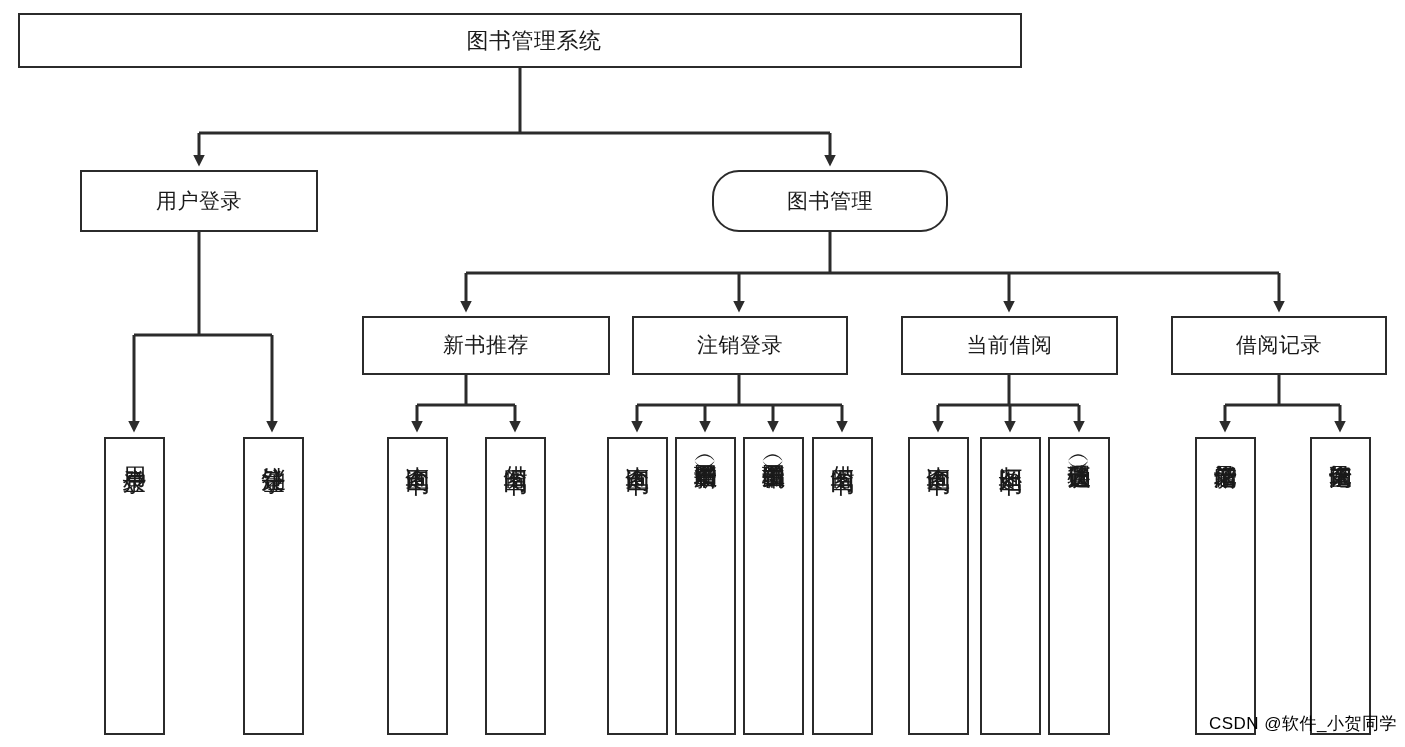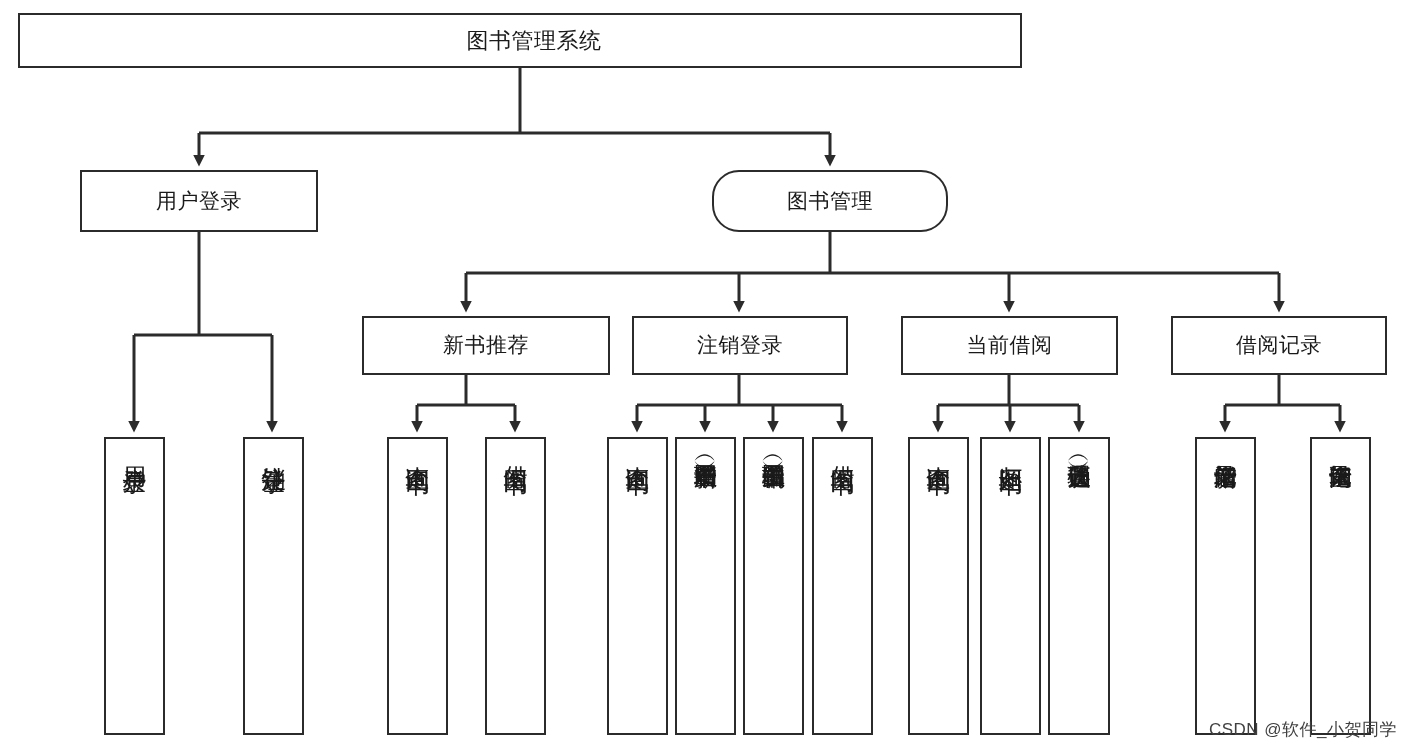--- a/index.html
+++ b/index.html
@@ -63,23 +63,23 @@
     letter-spacing: 2px;
     white-space: nowrap;
   }
   .node.v.tall .lbl {
     font-size: 23px;
     letter-spacing: 0px;
   }
   #watermark {
     position: absolute;
     right: 8px;
-    bottom: 6px;
+    bottom: 12px;
     font-size: 17px;
-    color: #404040;
+    color: #000000;
     letter-spacing: 0.5px;
     white-space: nowrap;
   }
 </style>
 </head>
 <body>
 
 <div id="canvas">
 
   <svg id="wires" viewBox="0 0 1405 747" xmlns="http://www.w3.org/2000/svg">

